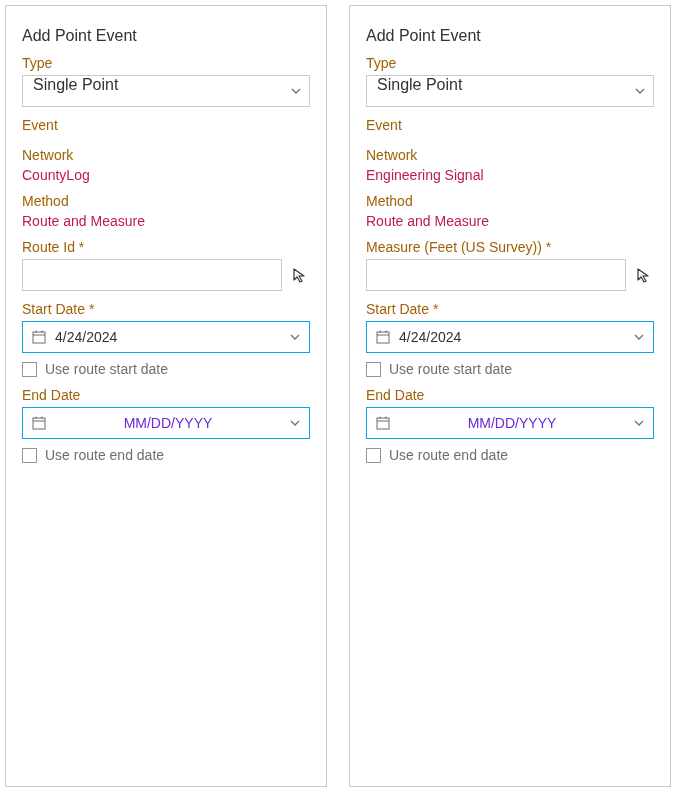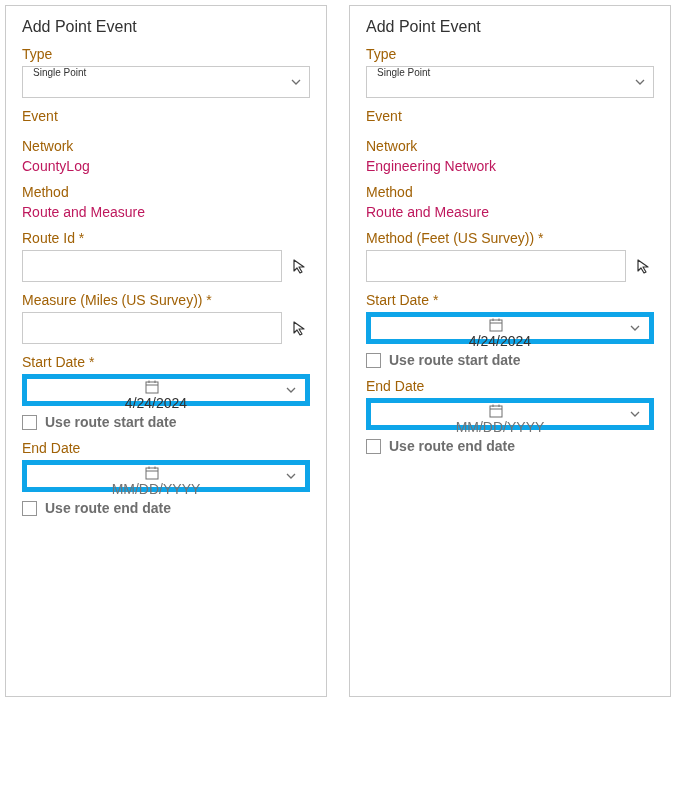--- a/index.html
+++ b/index.html
@@ -13,23 +13,23 @@
       color: #323232;
       background: #fff;
       width: 680px;
       height: 792px;
       display: flex;
       gap: 22px;
       padding: 5px;
     }
     .panel {
       width: 322px;
-      height: 692px;
+      height: 782px;
       border: 1px solid #cacaca;
-      padding: 12px 16px;
+      padding: 21px 16px;
       display: flex;
       flex-direction: column;
     }
     .panel-title {
       font-size: 16px;
       font-weight: 400;
       color: #323232;
       margin-bottom: 10px;
     }
     .field {
@@ -49,21 +49,21 @@
     .select-wrap {
       position: relative;
       width: 100%;
     }
     .select {
       width: 100%;
       height: 32px;
       border: 1px solid #cacaca;
       background: #fff;
       padding: 0 28px 0 10px;
-      font-size: 10px;
+      font-size: 16px;
       color: #323232;
       appearance: none;
       -webkit-appearance: none;
       cursor: pointer;
     }
     .select-wrap .chevron {
       position: absolute;
       right: 8px;
       top: 50%;
       transform: translateY(-50%);
@@ -89,39 +89,39 @@
       align-items: center;
       justify-content: center;
       cursor: pointer;
       background: transparent;
       border: none;
     }
     .date-wrap {
       position: relative;
       width: 100%;
       height: 32px;
-      border: 5px solid #0ea5e9;
+      border: 1px solid #0ea5e9;
       background: #fff;
       display: flex;
       align-items: center;
       padding: 0 28px 0 8px;
       cursor: pointer;
-      flex-direction: column;
     }
     .date-wrap .cal-icon {
       margin-right: 8px;
       flex-shrink: 0;
     }
     .date-text {
       flex: 1;
       font-size: 14px;
       color: #323232;
     }
     .date-placeholder {
-      color: #737373;
+      color: #6d28d9;
+      text-align: center;
     }
     .date-wrap .chevron {
       position: absolute;
       right: 8px;
       top: 50%;
       transform: translateY(-50%);
     }
     .checkbox-row {
       display: flex;
       align-items: center;
@@ -133,21 +133,20 @@
       height: 15px;
       border: 1px solid #949494;
       background: #fff;
       cursor: pointer;
       flex-shrink: 0;
     }
     .checkbox-label {
       font-size: 14px;
       color: #6e6e6e;
       cursor: pointer;
-      font-weight: bold;
     }
     svg {
       display: block;
     }
   </style>
 </head>
 <body>
 
 <div class="panel">
   <div class="panel-title">Add Point Event</div>
@@ -185,22 +184,102 @@
       <button class="pointer-btn">
         <span>
           <svg width="16" height="16" viewBox="0 0 16 16">
               <path d="M2 2 L2 13 L5 10 L8 15 L10 14 L7 9 L12 9 Z" fill="none" stroke="#323232" stroke-width="1.2" stroke-linejoin="round"></path>
             </svg>
         </span>
       </button>
     </div>
   </div>
 
-  <div class="field">
-    <label class="field-label">Measure (Miles (US Survey)) *</label>
+
+  <div class="field">
+    <label class="field-label">Start Date *</label>
+    <div class="date-wrap">
+      <span class="cal-icon">
+        <svg width="16" height="16" viewBox="0 0 16 16">
+            <rect x="2" y="3" width="12" height="11" fill="none" stroke="#6e6e6e" stroke-width="1"></rect>
+            <line x1="2" y1="6" x2="14" y2="6" stroke="#6e6e6e" stroke-width="1"></line>
+            <line x1="5" y1="1.5" x2="5" y2="4" stroke="#6e6e6e" stroke-width="1"></line>
+            <line x1="11" y1="1.5" x2="11" y2="4" stroke="#6e6e6e" stroke-width="1"></line>
+          </svg>
+      </span>
+      <span class="date-text">4/24/2024</span>
+      <span class="chevron">
+        <svg width="12" height="12" viewBox="0 0 12 12">
+            <path d="M2 4 L6 8 L10 4" fill="none" stroke="#6e6e6e" stroke-width="1.3"></path>
+          </svg>
+      </span>
+    </div>
+    <div class="checkbox-row">
+      <div class="checkbox"></div>
+      <label class="checkbox-label">Use route start date</label>
+    </div>
+  </div>
+
+  <div class="field">
+    <label class="field-label">End Date</label>
+    <div class="date-wrap">
+      <span class="cal-icon">
+        <svg width="16" height="16" viewBox="0 0 16 16">
+            <rect x="2" y="3" width="12" height="11" fill="none" stroke="#6e6e6e" stroke-width="1"></rect>
+            <line x1="2" y1="6" x2="14" y2="6" stroke="#6e6e6e" stroke-width="1"></line>
+            <line x1="5" y1="1.5" x2="5" y2="4" stroke="#6e6e6e" stroke-width="1"></line>
+            <line x1="11" y1="1.5" x2="11" y2="4" stroke="#6e6e6e" stroke-width="1"></line>
+          </svg>
+      </span>
+      <span class="date-text date-placeholder">MM/DD/YYYY</span>
+      <span class="chevron">
+        <svg width="12" height="12" viewBox="0 0 12 12">
+            <path d="M2 4 L6 8 L10 4" fill="none" stroke="#6e6e6e" stroke-width="1.3"></path>
+          </svg>
+      </span>
+    </div>
+    <div class="checkbox-row">
+      <div class="checkbox"></div>
+      <label class="checkbox-label">Use route end date</label>
+    </div>
+  </div>
+</div>
+
+<div class="panel">
+  <div class="panel-title">Add Point Event</div>
+
+  <div class="field">
+    <label class="field-label">Type</label>
+    <div class="select-wrap">
+      <div class="select">Single Point</div>
+      <span class="chevron">
+        <svg width="12" height="12" viewBox="0 0 12 12">
+            <path d="M2 4 L6 8 L10 4" fill="none" stroke="#6e6e6e" stroke-width="1.3"></path>
+          </svg>
+      </span>
+    </div>
+  </div>
+
+  <div class="field">
+    <label class="field-label">Event</label>
+  </div>
+
+  <div class="field">
+    <div class="field-label">Network</div>
+    <div class="field-value">Engineering Signal</div>
+  </div>
+
+  <div class="field">
+    <div class="field-label">Method</div>
+    <div class="field-value">Route and Measure</div>
+  </div>
+
+
+  <div class="field">
+    <label class="field-label">Measure (Feet (US Survey)) *</label>
     <div class="input-row">
       <input class="text-input" value="" style="">
       <button class="pointer-btn">
         <span>
           <svg width="16" height="16" viewBox="0 0 16 16">
               <path d="M2 2 L2 13 L5 10 L8 15 L10 14 L7 9 L12 9 Z" fill="none" stroke="#323232" stroke-width="1.2" stroke-linejoin="round"></path>
             </svg>
         </span>
       </button>
     </div>
@@ -248,104 +327,11 @@
           </svg>
       </span>
     </div>
     <div class="checkbox-row">
       <div class="checkbox"></div>
       <label class="checkbox-label">Use route end date</label>
     </div>
   </div>
 </div>
 
-<div class="panel">
-  <div class="panel-title">Add Point Event</div>
-
-  <div class="field">
-    <label class="field-label">Type</label>
-    <div class="select-wrap">
-      <div class="select">Single Point</div>
-      <span class="chevron">
-        <svg width="12" height="12" viewBox="0 0 12 12">
-            <path d="M2 4 L6 8 L10 4" fill="none" stroke="#6e6e6e" stroke-width="1.3"></path>
-          </svg>
-      </span>
-    </div>
-  </div>
-
-  <div class="field">
-    <label class="field-label">Event</label>
-  </div>
-
-  <div class="field">
-    <div class="field-label">Network</div>
-    <div class="field-value">Engineering Network</div>
-  </div>
-
-  <div class="field">
-    <div class="field-label">Method</div>
-    <div class="field-value">Route and Measure</div>
-  </div>
-
-
-  <div class="field">
-    <label class="field-label">Method (Feet (US Survey)) *</label>
-    <div class="input-row">
-      <input class="text-input" value="" style="">
-      <button class="pointer-btn">
-        <span>
-          <svg width="16" height="16" viewBox="0 0 16 16">
-              <path d="M2 2 L2 13 L5 10 L8 15 L10 14 L7 9 L12 9 Z" fill="none" stroke="#323232" stroke-width="1.2" stroke-linejoin="round"></path>
-            </svg>
-        </span>
-      </button>
-    </div>
-  </div>
-
-  <div class="field">
-    <label class="field-label">Start Date *</label>
-    <div class="date-wrap">
-      <span class="cal-icon">
-        <svg width="16" height="16" viewBox="0 0 16 16">
-            <rect x="2" y="3" width="12" height="11" fill="none" stroke="#6e6e6e" stroke-width="1"></rect>
-            <line x1="2" y1="6" x2="14" y2="6" stroke="#6e6e6e" stroke-width="1"></line>
-            <line x1="5" y1="1.5" x2="5" y2="4" stroke="#6e6e6e" stroke-width="1"></line>
-            <line x1="11" y1="1.5" x2="11" y2="4" stroke="#6e6e6e" stroke-width="1"></line>
-          </svg>
-      </span>
-      <span class="date-text">4/24/2024</span>
-      <span class="chevron">
-        <svg width="12" height="12" viewBox="0 0 12 12">
-            <path d="M2 4 L6 8 L10 4" fill="none" stroke="#6e6e6e" stroke-width="1.3"></path>
-          </svg>
-      </span>
-    </div>
-    <div class="checkbox-row">
-      <div class="checkbox"></div>
-      <label class="checkbox-label">Use route start date</label>
-    </div>
-  </div>
-
-  <div class="field">
-    <label class="field-label">End Date</label>
-    <div class="date-wrap">
-      <span class="cal-icon">
-        <svg width="16" height="16" viewBox="0 0 16 16">
-            <rect x="2" y="3" width="12" height="11" fill="none" stroke="#6e6e6e" stroke-width="1"></rect>
-            <line x1="2" y1="6" x2="14" y2="6" stroke="#6e6e6e" stroke-width="1"></line>
-            <line x1="5" y1="1.5" x2="5" y2="4" stroke="#6e6e6e" stroke-width="1"></line>
-            <line x1="11" y1="1.5" x2="11" y2="4" stroke="#6e6e6e" stroke-width="1"></line>
-          </svg>
-      </span>
-      <span class="date-text date-placeholder">MM/DD/YYYY</span>
-      <span class="chevron">
-        <svg width="12" height="12" viewBox="0 0 12 12">
-            <path d="M2 4 L6 8 L10 4" fill="none" stroke="#6e6e6e" stroke-width="1.3"></path>
-          </svg>
-      </span>
-    </div>
-    <div class="checkbox-row">
-      <div class="checkbox"></div>
-      <label class="checkbox-label">Use route end date</label>
-    </div>
-  </div>
-</div>
-
 </body></html>

